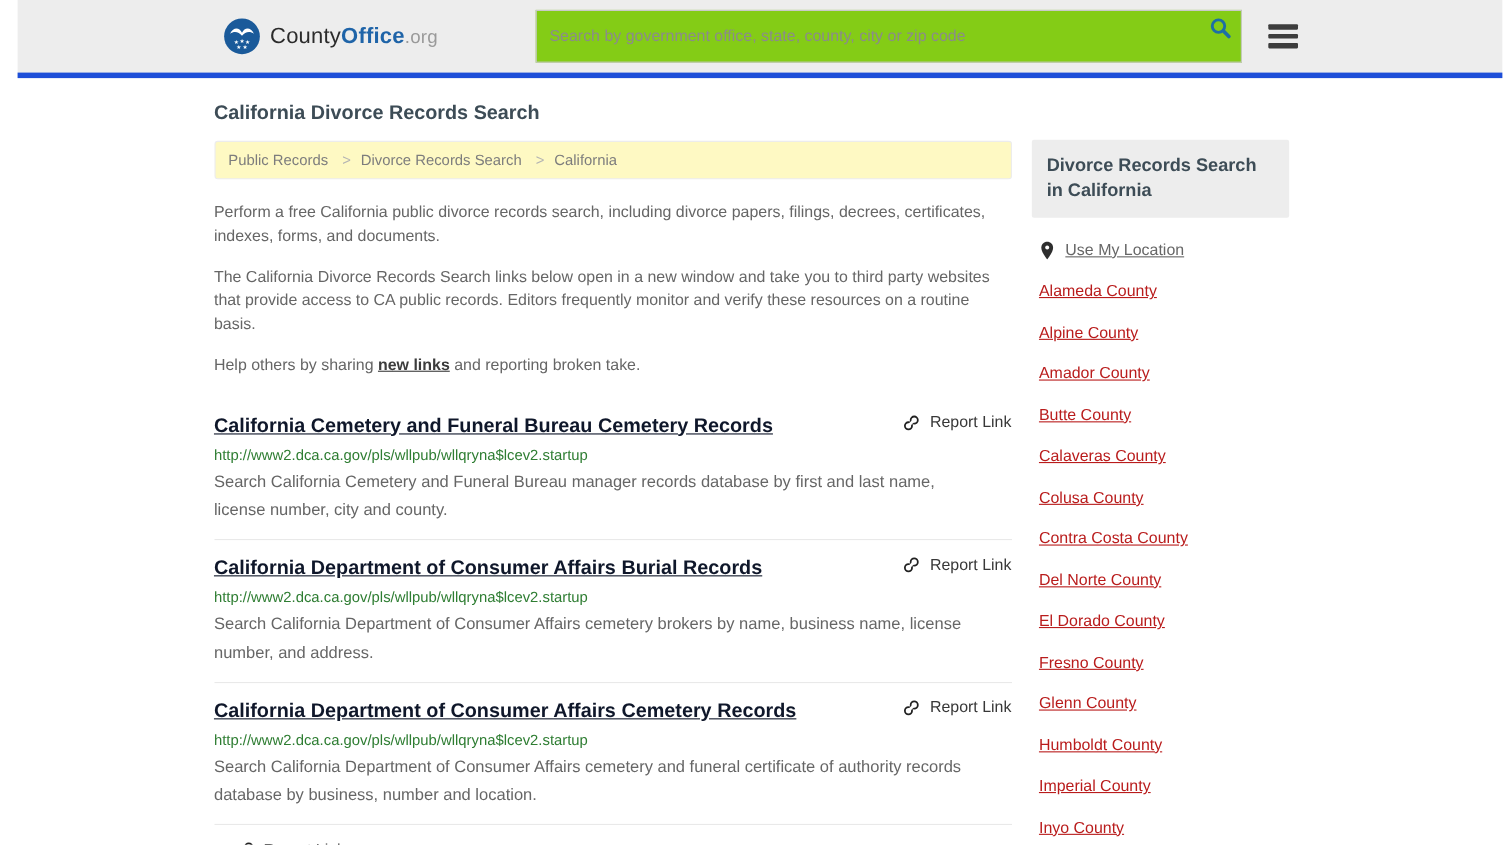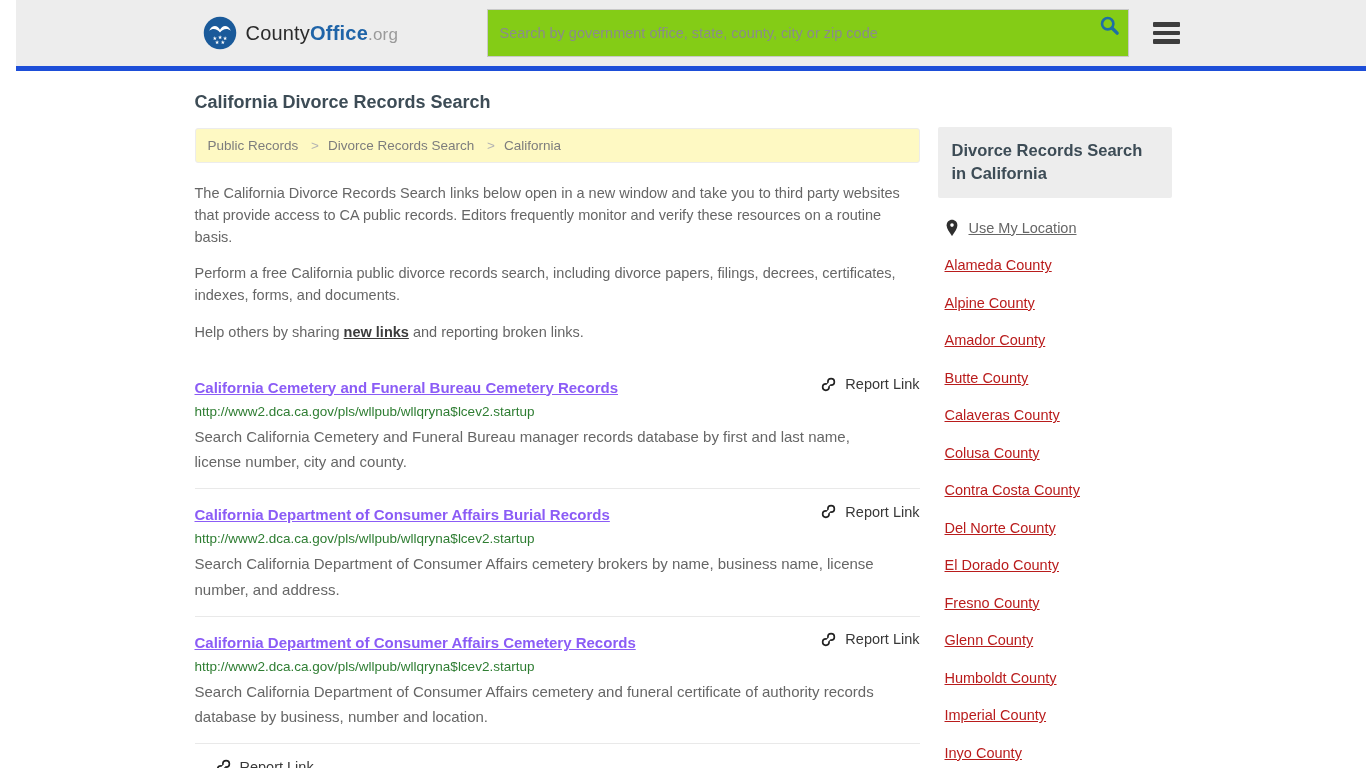--- a/index.html
+++ b/index.html
@@ -49,21 +49,21 @@
   }
   .crumb { color:#7d7d7d; text-decoration:none; cursor:pointer; }
   .crumb + .crumb::before { content:">"; color:#b3b3b3; margin:0 9px; }
   .intro p { font-size:14.5px; line-height:1.5; margin:0 0 15px; color:#666; }
   .share-link { color:#3c3c3c; font-weight:bold; text-decoration:underline; cursor:pointer; }
   .records { margin-top:18px; }
   .record { padding:14px 0 13px; }
   .record + .record { border-top:1px solid #e9e9e9; }
   .record-head { display:flex; justify-content:space-between; align-items:baseline; }
   .record-title {
-    font-size:15px; font-weight:bold; color:#8b5cf6;
+    font-size:18px; font-weight:bold; color:#0f172a;
     text-decoration:underline; cursor:pointer;
   }
   .report-link {
     display:flex; align-items:center; gap:8px; white-space:nowrap;
     color:#383838; font-size:14.5px; cursor:pointer; text-decoration:none;
     margin-left:20px;
   }
   .record-url { color:#2e7d32; font-size:13.5px; margin-top:8px; }
   .record-desc { color:#666; font-size:15px; line-height:1.72; margin-top:5px; max-width:705px; }
   .record-url:empty, .record-desc:empty { display:none; }
@@ -126,23 +126,23 @@
       
     
         <a class="crumb">Public Records</a>
       
         <a class="crumb">Divorce Records Search</a>
       
         <a class="crumb">California</a>
       </nav>
 
     <div class="intro">
+      <p>Perform a free California public divorce records search, including divorce papers, filings, decrees, certificates, indexes, forms, and documents.</p>
       <p>The California Divorce Records Search links below open in a new window and take you to third party websites that provide access to CA public records. Editors frequently monitor and verify these resources on a routine basis.</p>
-      <p>Perform a free California public divorce records search, including divorce papers, filings, decrees, certificates, indexes, forms, and documents.</p>
-      <p><span>Help others by sharing </span><a class="share-link">new links</a><span> and reporting broken links.</span></p>
+      <p><span>Help others by sharing </span><a class="share-link">new links</a><span> and reporting broken take.</span></p>
     </div>
 
     <div class="records">
 
         <div class="record">
           <div class="record-head">
             <a class="record-title">California Cemetery and Funeral Bureau Cemetery Records</a>
             <a class="report-link">
               <span style="display:inline-flex;">
                 <svg width="17" height="17" viewBox="0 0 24 24">

